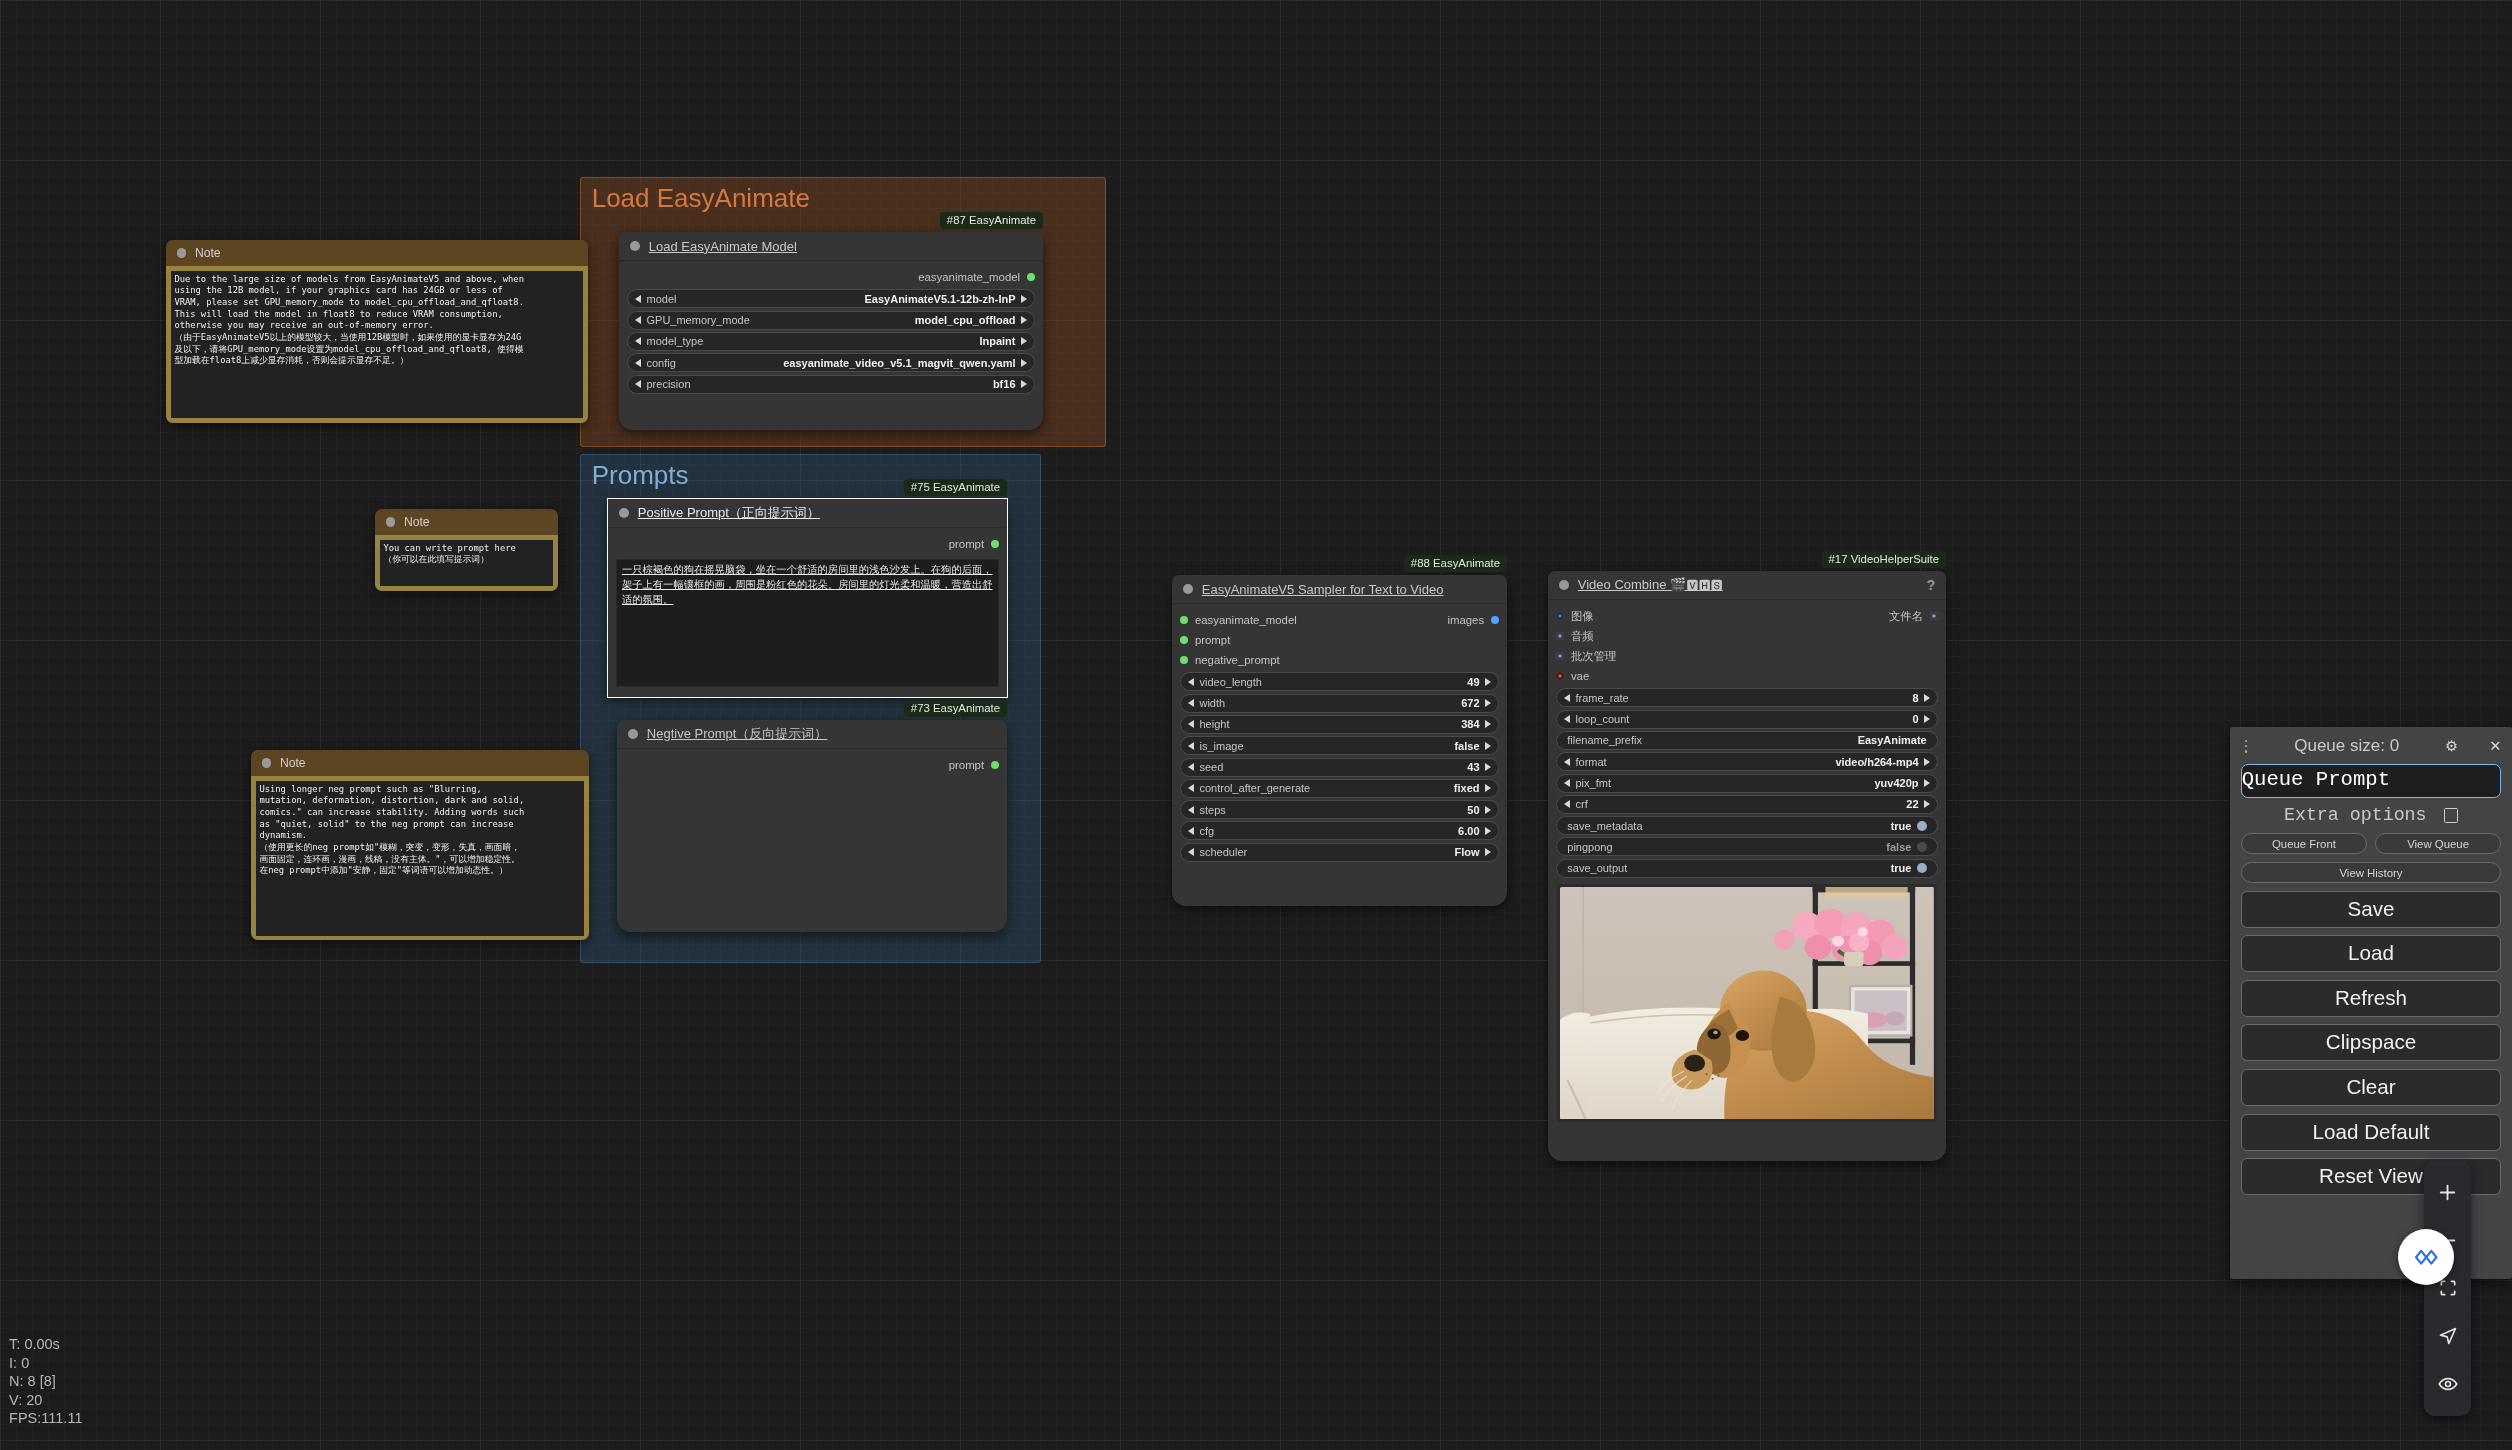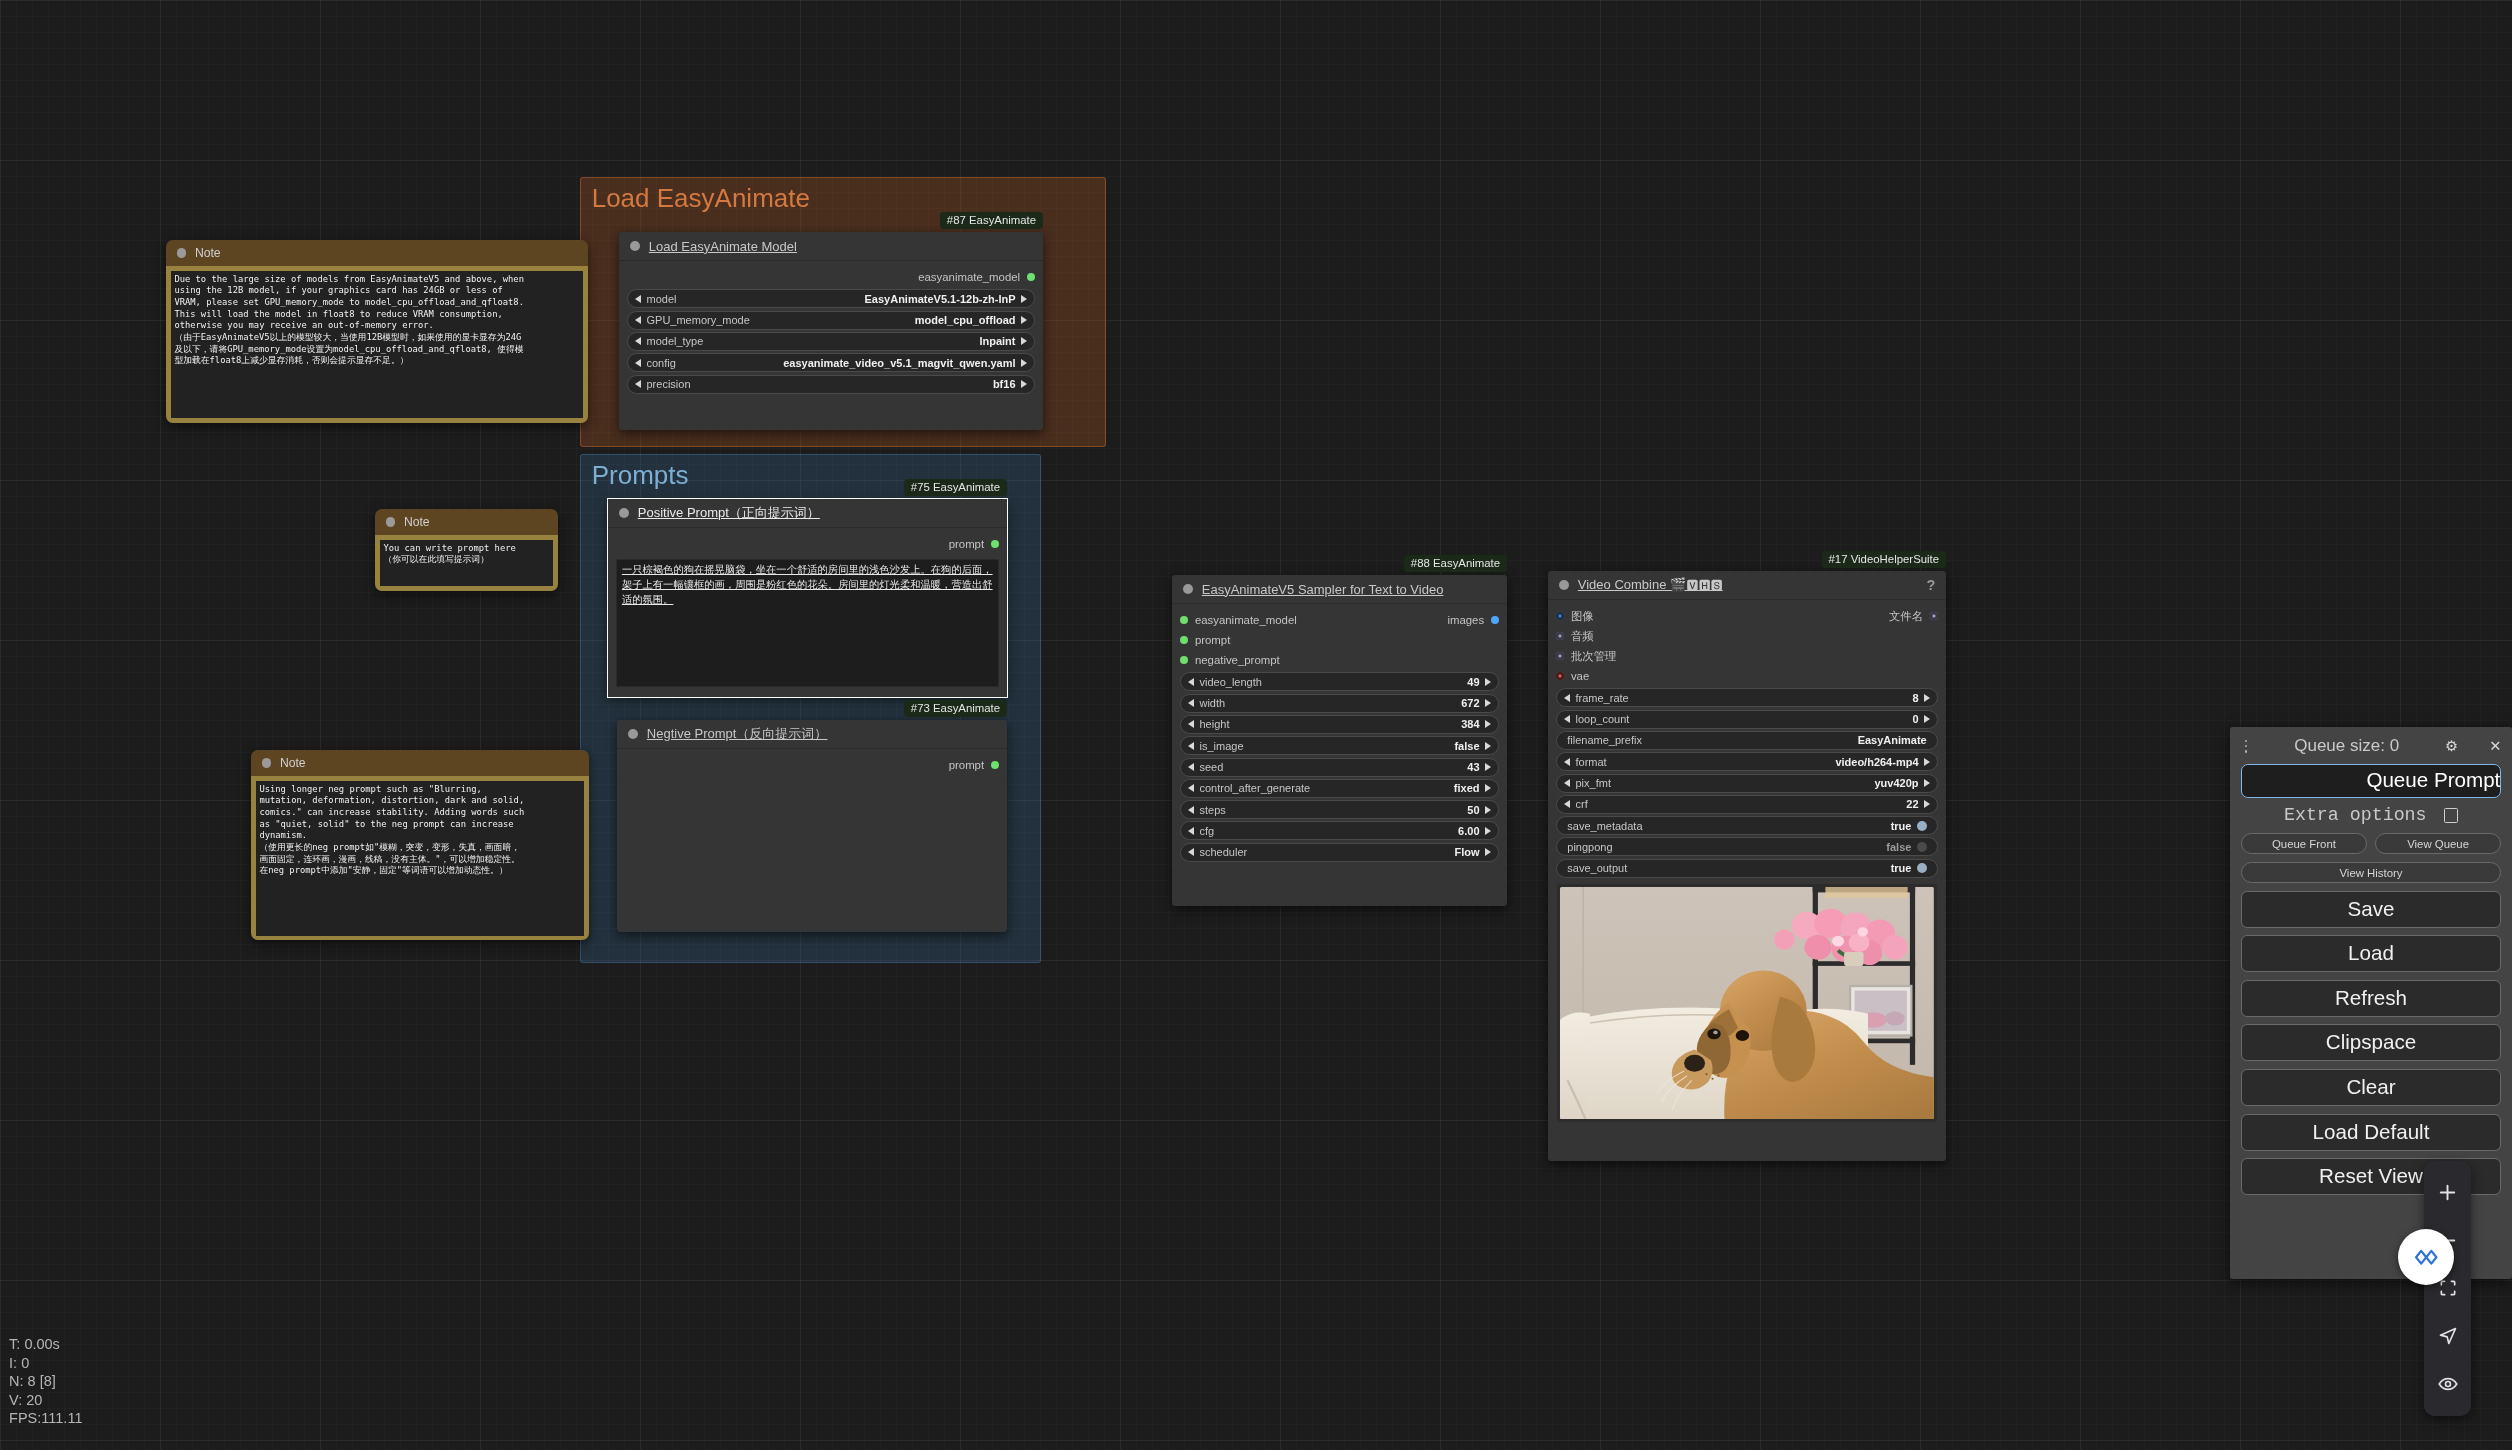--- a/index.html
+++ b/index.html
@@ -42,21 +42,21 @@
     left: 580px; top: 454px; width: 461px; height: 509px;
     background: rgba(50, 99, 140, 0.30);
     border: 0.8px solid rgba(80,140,190,0.35);
   }
   #group-prompts .group-title { color: #7daed4; }
 
   
   .node {
     position: absolute;
     background: #353535;
-    border-radius: 3px;
+    border-radius: 14px;
     box-shadow: 0 3.8px 10.7px rgba(0,0,0,0.55);
     overflow: visible;
   }
   .node.selected { outline: 1.5px solid #ffffff; outline-offset: 0px; border-radius: 0; }
   .node-header {
     height: 29px;
     display: flex; align-items: center;
     padding: 0 10.7px;
     border-top-left-radius: 6.9px; border-top-right-radius: 6.9px;
     background: #353535;
@@ -183,22 +183,23 @@
     padding: 6.1px 10.7px 0 10.7px;
   }
   #menu-panel .mp-top { display: flex; align-items: center; height: 26px; gap: 25px; }
   .drag-dots { width: 10.7px; display: flex; flex-direction: column; align-items: center; gap: 3px; margin-right: 3px; }
   .drag-dots i { width: 2.3px; height: 2.3px; background: #b0b0b0; border-radius: 50%; display: block; }
   .queue-size { flex: 1 1 auto; text-align: center; color: #c9c9c9; font-size: 17px; }
   .mp-icon { color: #d8d8d8; font-size: 14.5px; margin-left: 6.1px; cursor: pointer; }
   .btn-primary {
     display: block; width: 100%; height: 34px;
     background: #1e1e1e; border: 1.5px solid #7fb8e8; border-radius: 6.9px;
-    color: #ffffff; font-size: 20.6px; line-height: 30.5px; text-align: right;
+    color: #ffffff; font-size: 20.6px; line-height: 30.5px; text-align: left;
     margin-top: 4.6px;
+    font-family: Liberation Mono, monospace;
   }
   .extra-row { display: flex; align-items: center; justify-content: center; gap: 17px; margin-top: 7.6px; font-family: Liberation Mono, monospace; }
   .extra-label { color: #c9c9c9; font-size: 18.3px; }
   .cbx { width: 14.5px; height: 14.5px; border: 1.5px solid #cfcfcf; background: transparent; border-radius: 1.5px; }
   .small-row { display: flex; gap: 7.6px; margin-top: 7.6px; }
   .btn-sm {
     flex: 1 1 0; height: 21.3px; line-height: 20px; text-align: center;
     background: #3a3a3a; border: 0.8px solid #6a6a6a; border-radius: 10.7px;
     color: #d6d6d6; font-size: 11.4px;
   }

